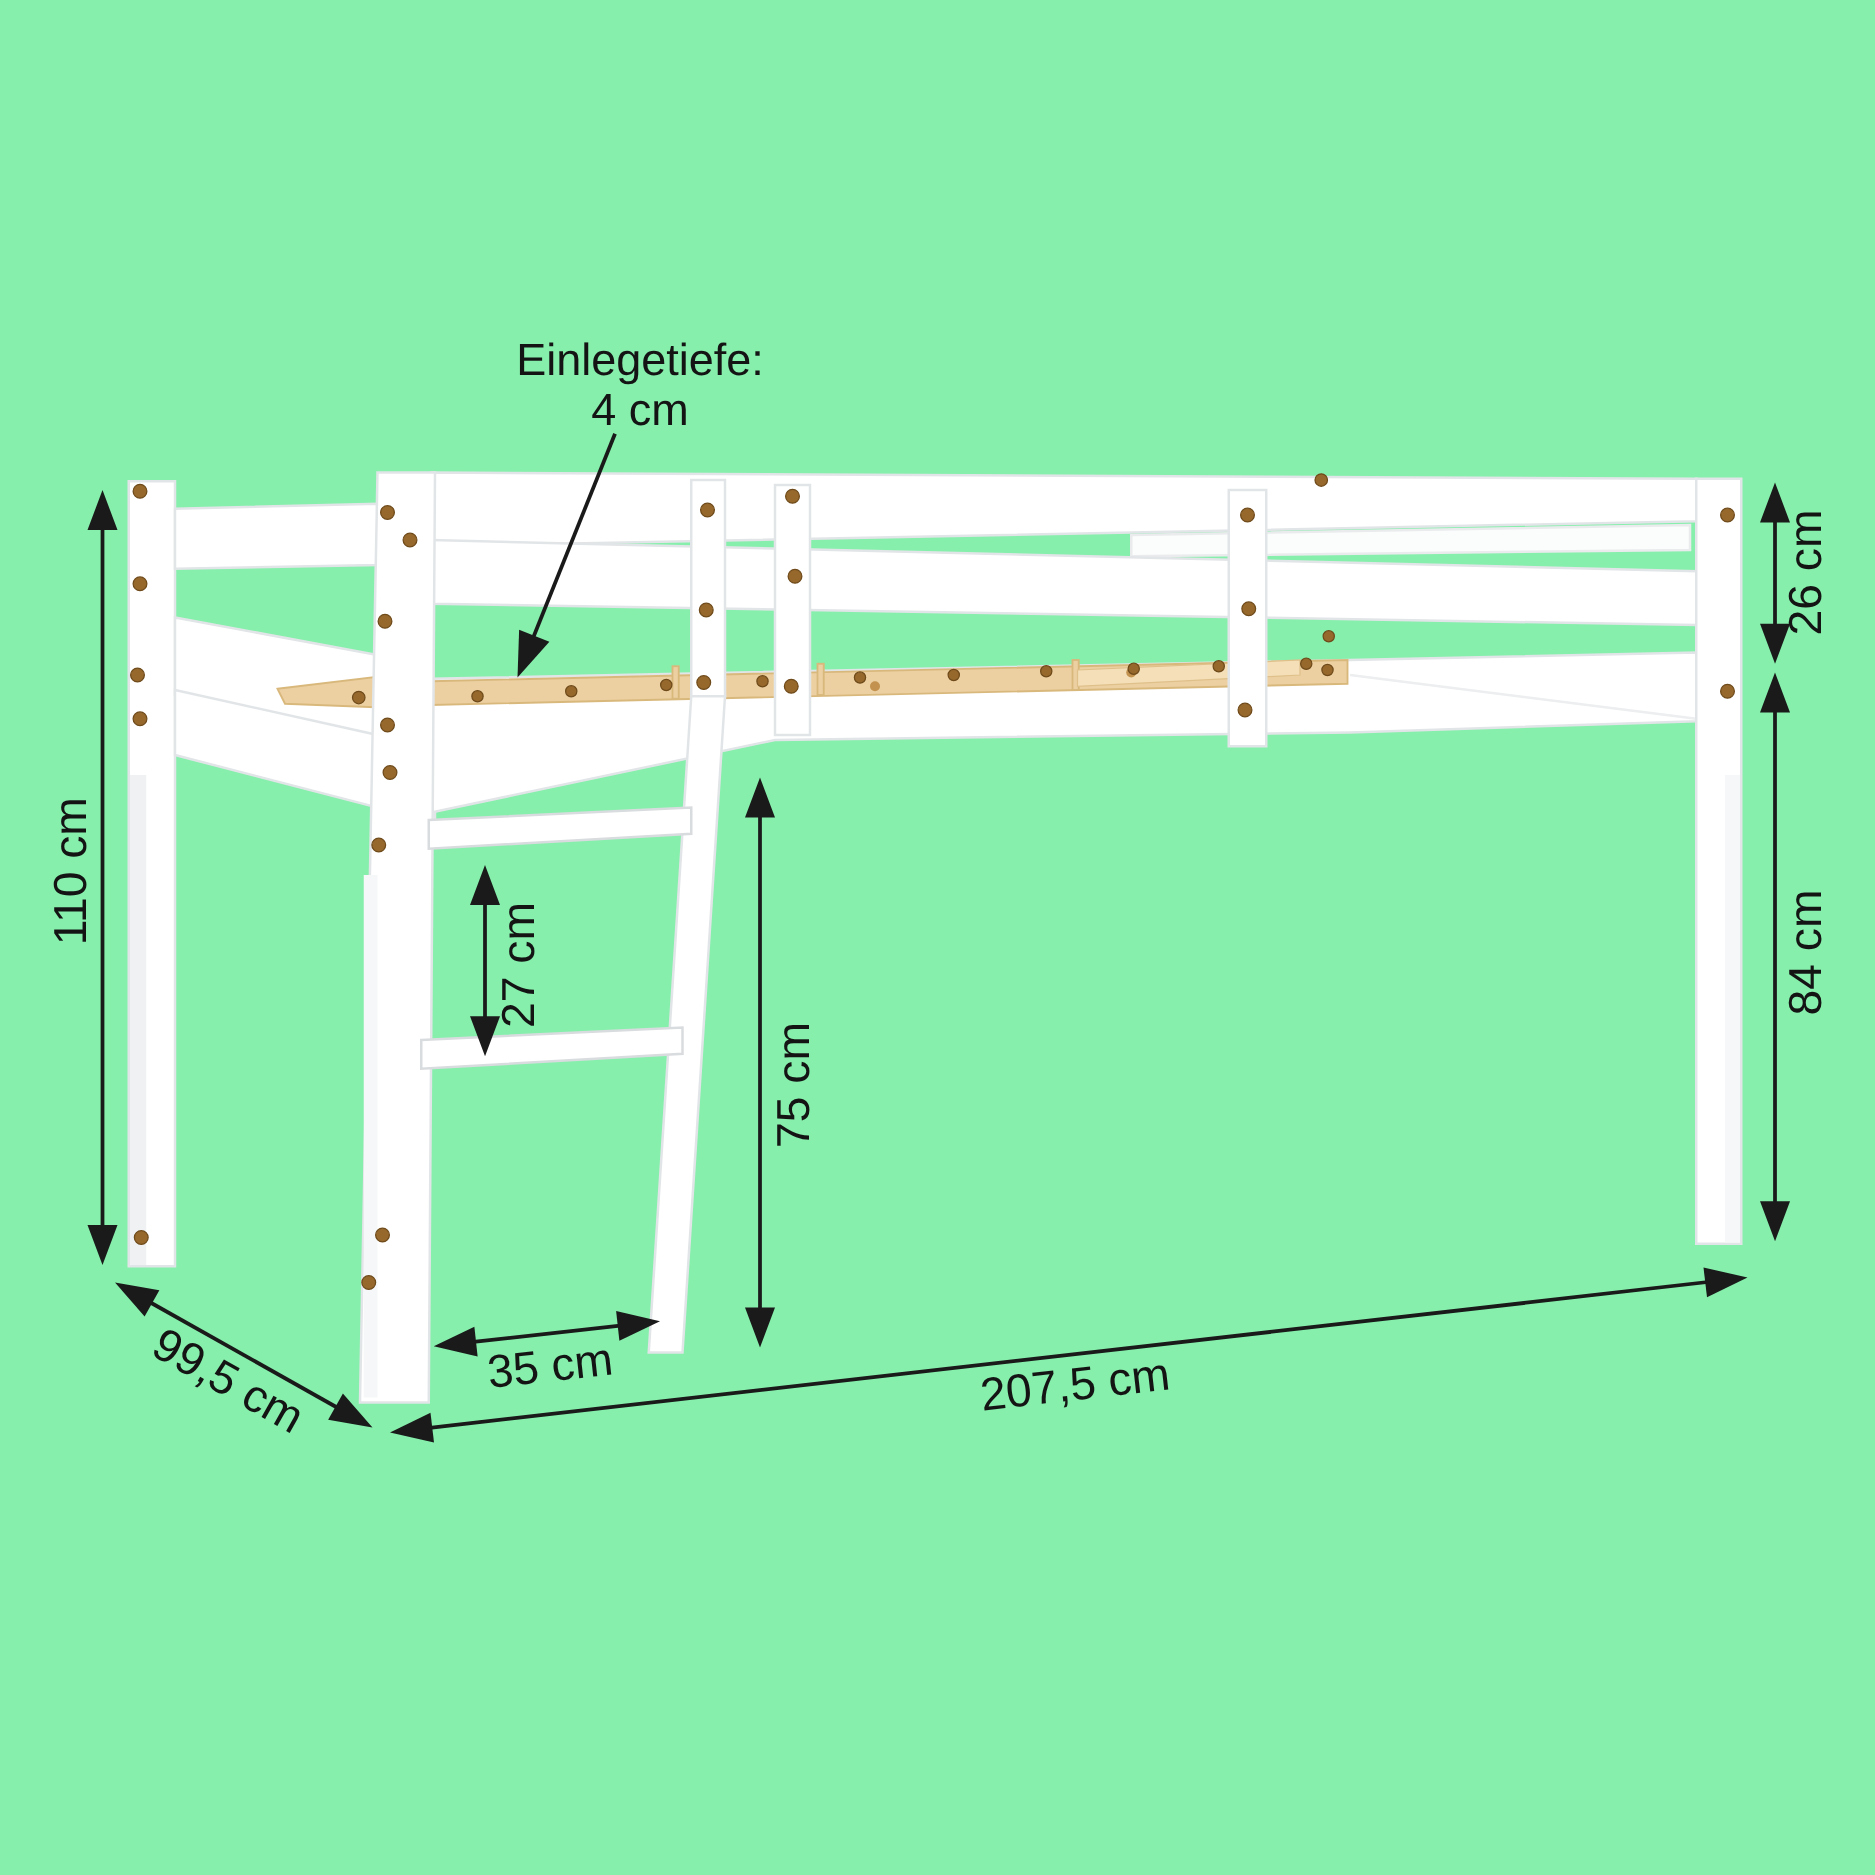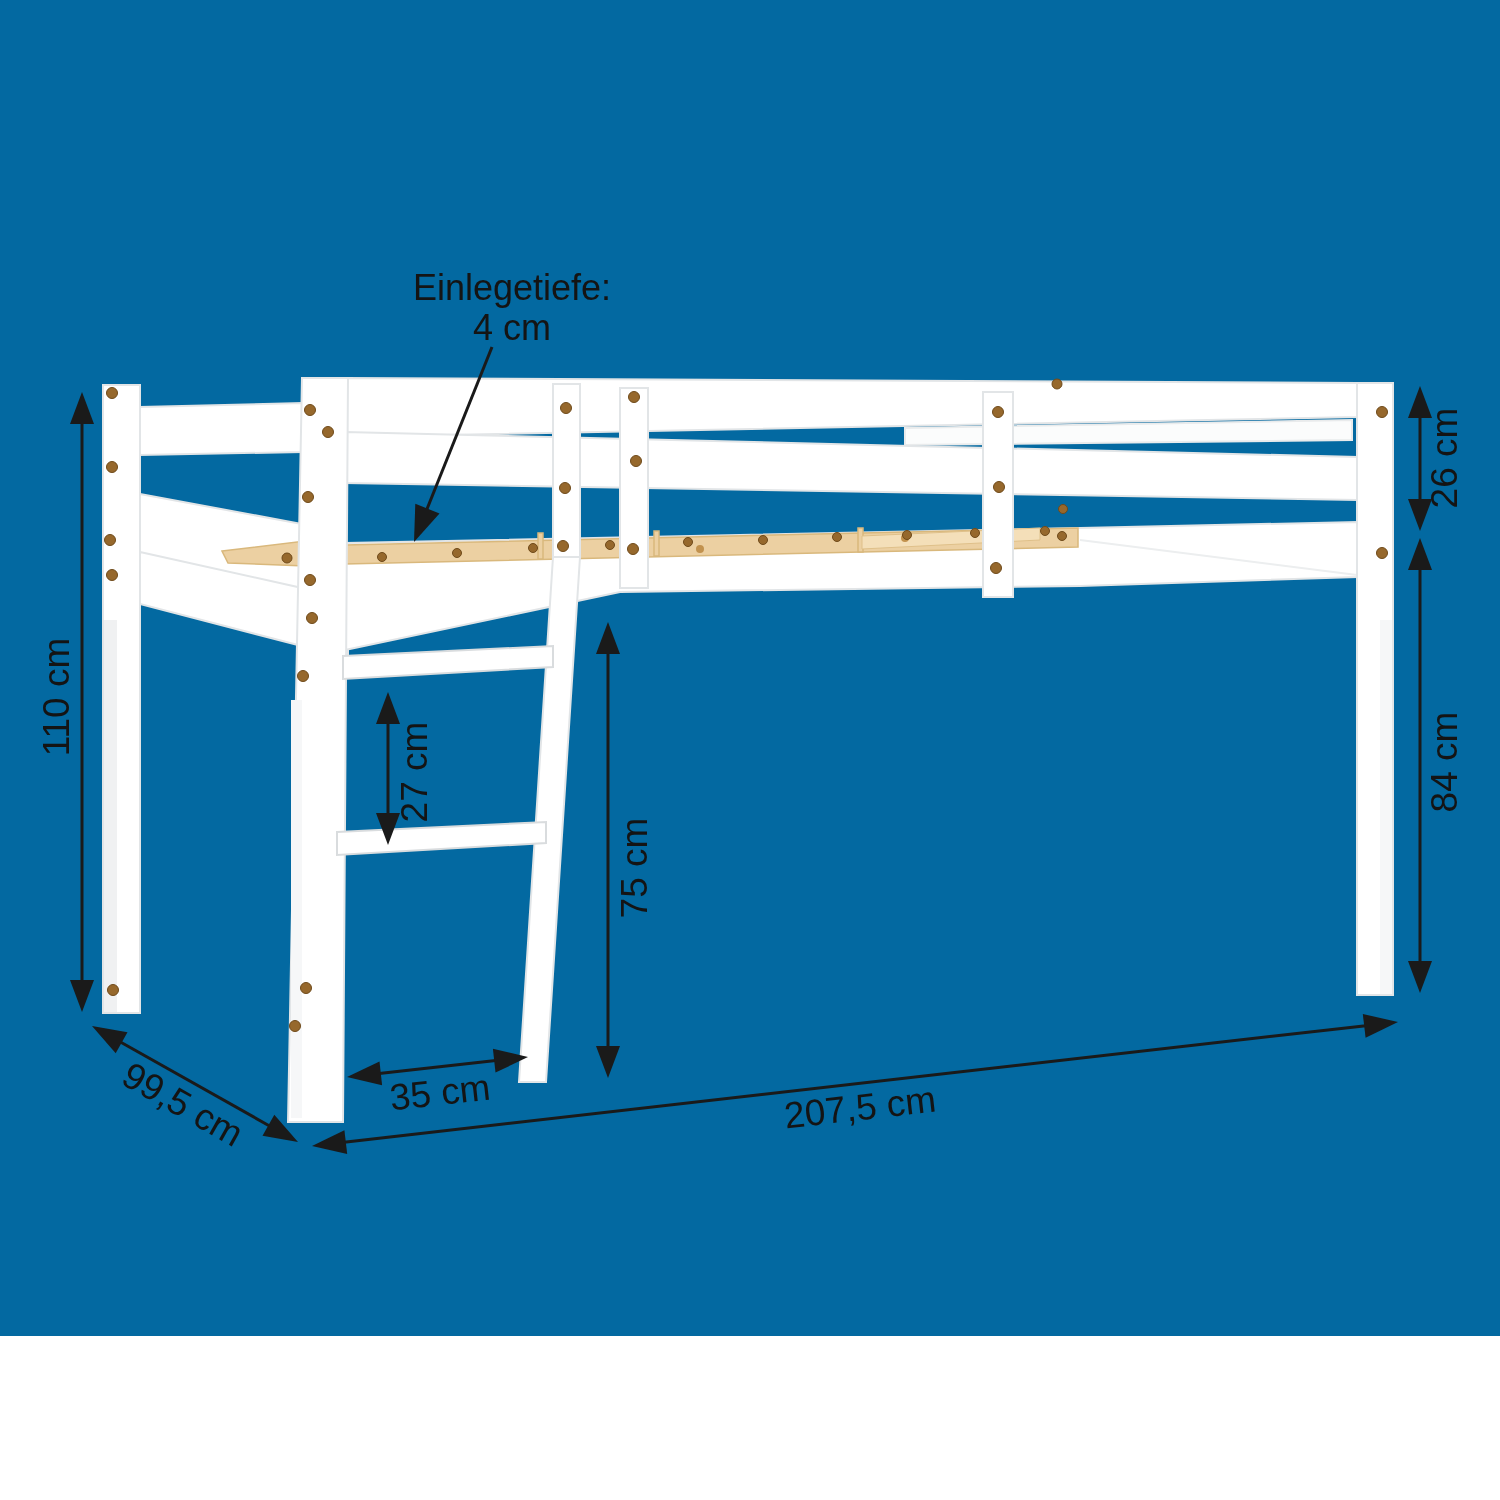--- a/index.html
+++ b/index.html
@@ -1,16 +1,16 @@
 <!DOCTYPE html>
 <html><head>
 <meta charset="utf-8">
 <style>
   html,body{margin:0;padding:0;background:#ffffff;}
-  .stage{width:1500px;height:1336px;position:relative;background:#0369a1;overflow:hidden;text-decoration:underline;}
+  .stage{width:1500px;height:1500px;position:relative;background:#86efac;overflow:hidden;text-decoration:underline;}
   svg{display:block;}
   .board{fill:#ffffff;stroke:#e2e5e7;stroke-width:2;}
   .board-dk{fill:#ffffff;stroke:#d9dcde;stroke-width:2;}
   .rear{fill:#fbfcfc;stroke:#e9ebec;stroke-width:2;}
   .wood{fill:#ecd0a2;stroke:#d9b87c;stroke-width:1.5;}
   .wood-light{fill:#f4dfb9;stroke:#dfc08a;stroke-width:1;}
   .shade{fill:#f0f1f2;stroke:none;}
   .shade-soft{fill:#f6f7f8;stroke:none;}
   .screw{fill:#96682c;stroke:#6f4a1a;stroke-width:1;}
   .knot{fill:#c2924e;stroke:none;}

